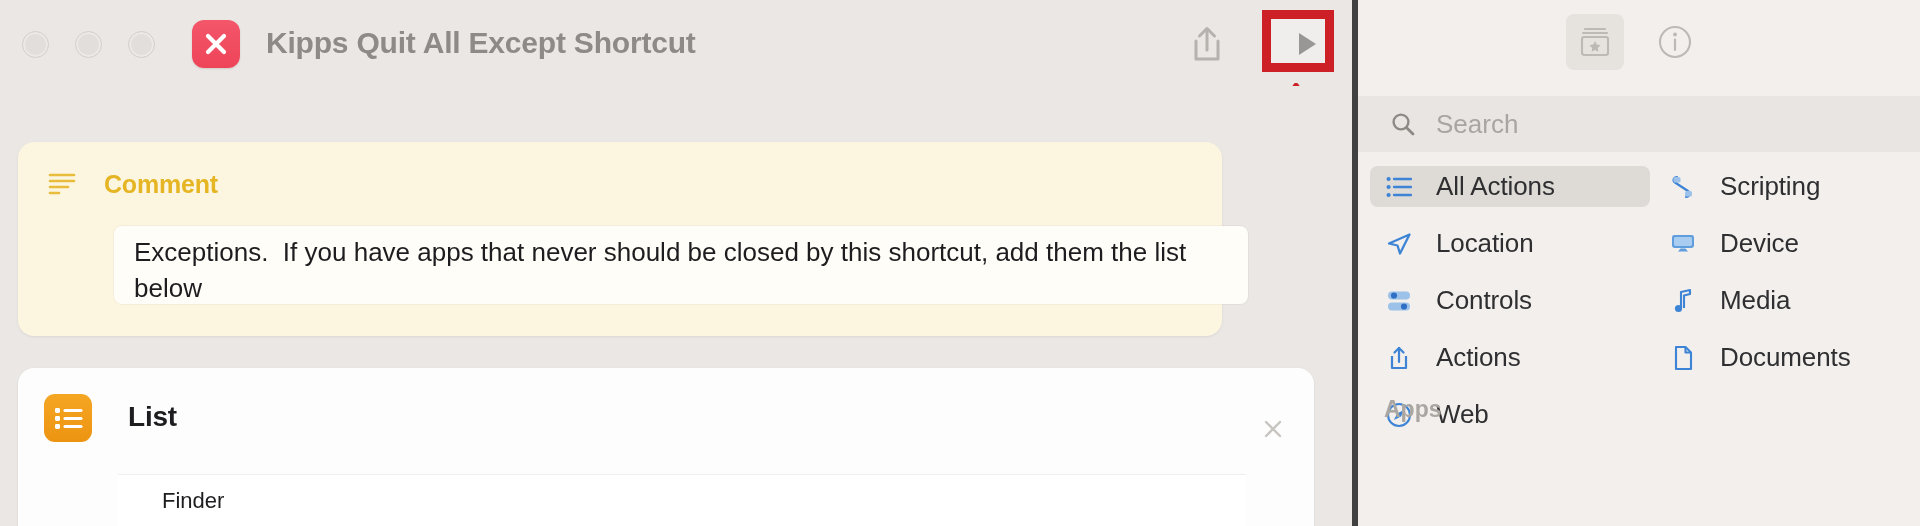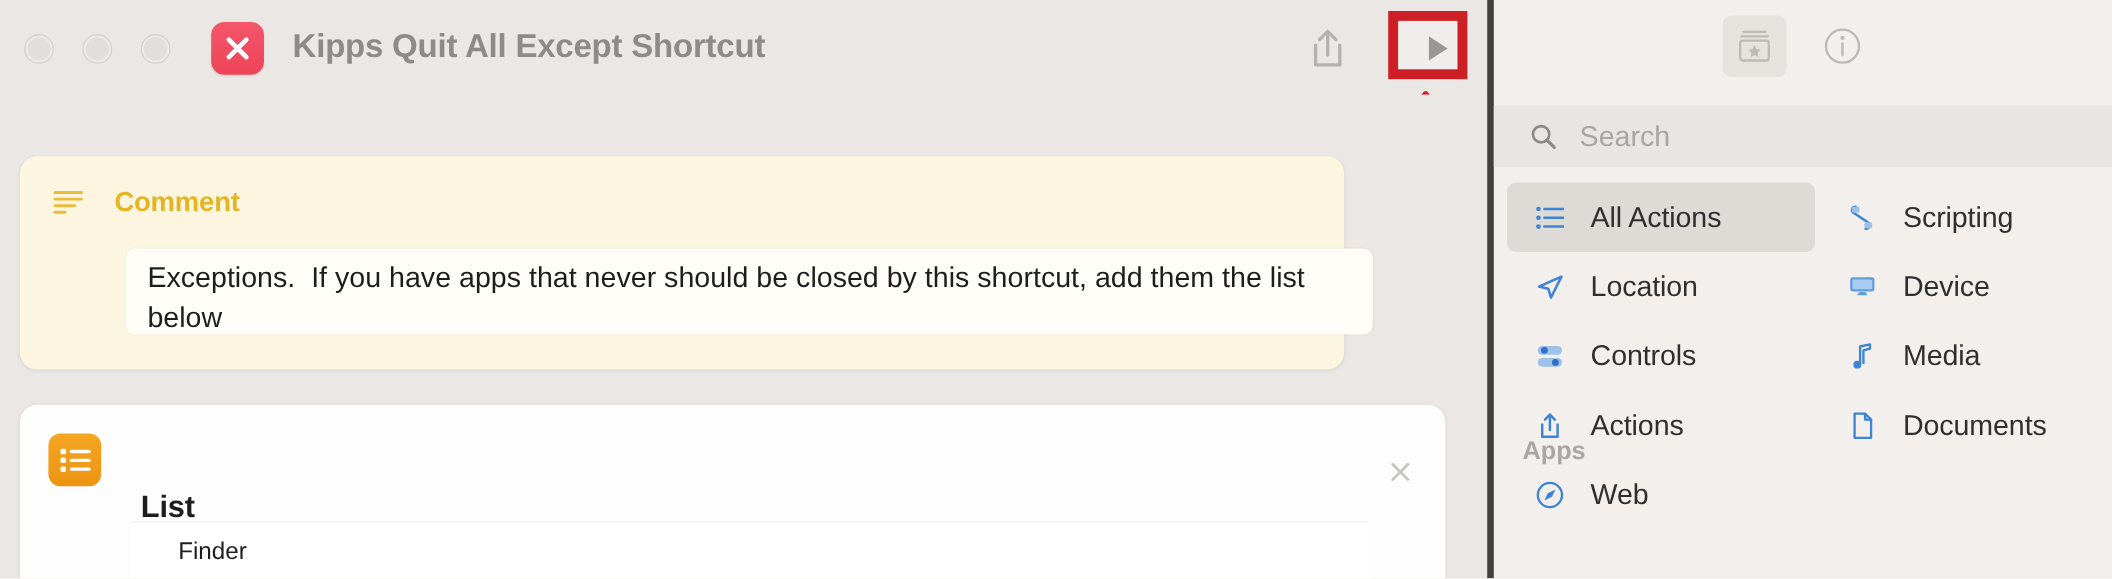--- a/index.html
+++ b/index.html
@@ -145,21 +145,20 @@
     background: linear-gradient(180deg, #f5a623 0%, #ec9412 100%);
   }
   #list-icon svg { position: absolute; left: 0; top: 0; }
   #list-label {
     position: absolute;
     left: 110px; top: 33px;
     font-size: 28px;
     font-weight: bold;
     color: #1d1d1f;
     letter-spacing: -0.2px;
-    margin-top: 44px;
   }
   #list-close-button {
     position: absolute;
     left: 1258px; top: 414px;
     width: 30px; height: 30px;
   }
   #list-row-finder {
     position: absolute;
     left: 100px; top: 106px;
     width: 1128px; height: 58px;
@@ -225,24 +224,24 @@
     top: 0;
     width: 280px;
   }
   #category-column-left  { left: 12px; }
   #category-column-right { left: 296px; }
 
   .category-item {
     position: relative;
     display: flex;
     align-items: center;
-    height: 63px;
-    margin-bottom: 0px;
+    height: 41px;
+    margin-bottom: 16px;
     border-radius: 8px;
-    padding-left: 24px;
+    padding-left: 14px;
     box-sizing: border-box;
   }
   .category-item.selected { background: #dedad6; }
   .category-icon {
     width: 30px; height: 28px;
     display: flex;
     align-items: center;
     justify-content: center;
     flex: none;
   }

